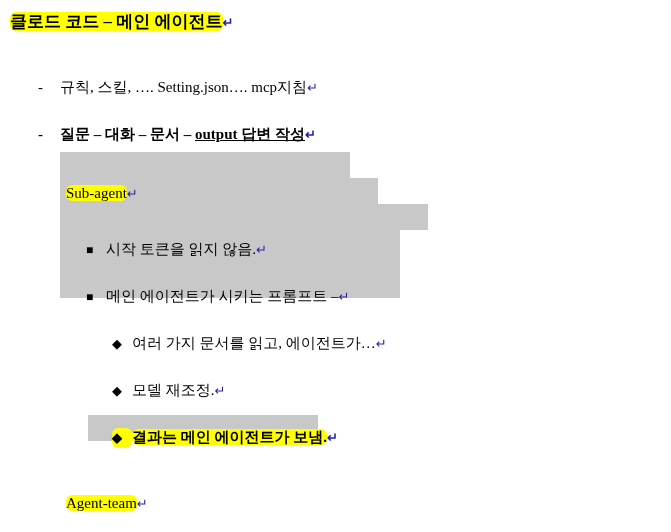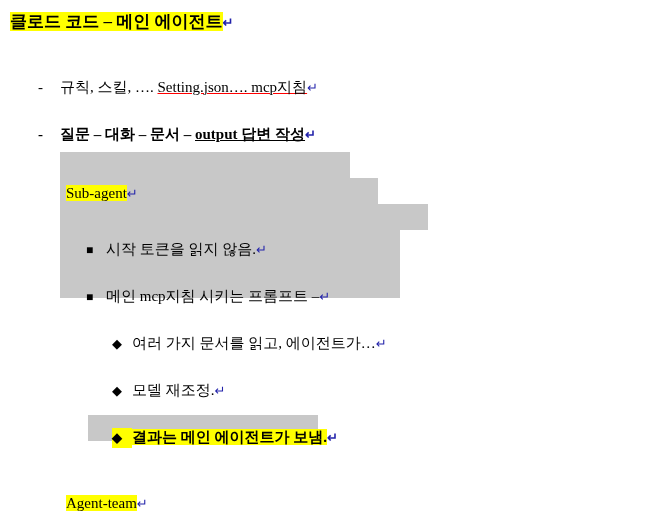--- a/index.html
+++ b/index.html
@@ -21,25 +21,25 @@
     padding: 0;
   }
   .line {
     position: absolute;
     white-space: nowrap;
     font-size: 15px;
     line-height: 20px;
   }
   .hl-yellow {
     background: #ffff00;
+    border-radius: 6px;
   }
   .bold { font-weight: bold; }
   .uline { text-decoration: underline; margin-top: 16px; }
   .red-uline {
-    text-decoration: underline;
     text-decoration-color: #ff0000;
     text-decoration-thickness: 1px;
   }
   .pilcrow {
     color: #2222aa;
     font-size: 13px;
     font-family: "Liberation Sans", sans-serif;
   }
   .bullet-dash {
     display: inline-block;
@@ -92,21 +92,21 @@
 
   <div class="line txt" style="left:66px; top:120px;">
     <span class="hl-yellow">Sub-agent</span><span class="pilcrow">↵</span>
   </div>
 
   <div class="line txt" style="left:86px; top:155px;">
     <span class="bullet-sq">■</span><span>시작 토큰을 읽지 않음.</span><span class="pilcrow">↵</span>
   </div>
 
   <div class="line txt" style="left:86px; top:181px;">
-    <span class="bullet-sq">■</span><span>메인 mcp지침 시키는 프롬프트 –</span><span class="pilcrow">↵</span>
+    <span class="bullet-sq">■</span><span>메인 에이전트가 시키는 프롬프트 –</span><span class="pilcrow">↵</span>
   </div>
 
   <div class="line txt" style="left:112px; top:207px;">
     <span class="bullet-di">◆</span><span>여러 가지 문서를 읽고, 에이전트가…</span><span class="pilcrow">↵</span>
   </div>
 
   <div class="line txt" style="left:112px; top:233px;">
     <span class="bullet-di">◆</span><span>모델 재조정.</span><span class="pilcrow">↵</span>
   </div>
 

